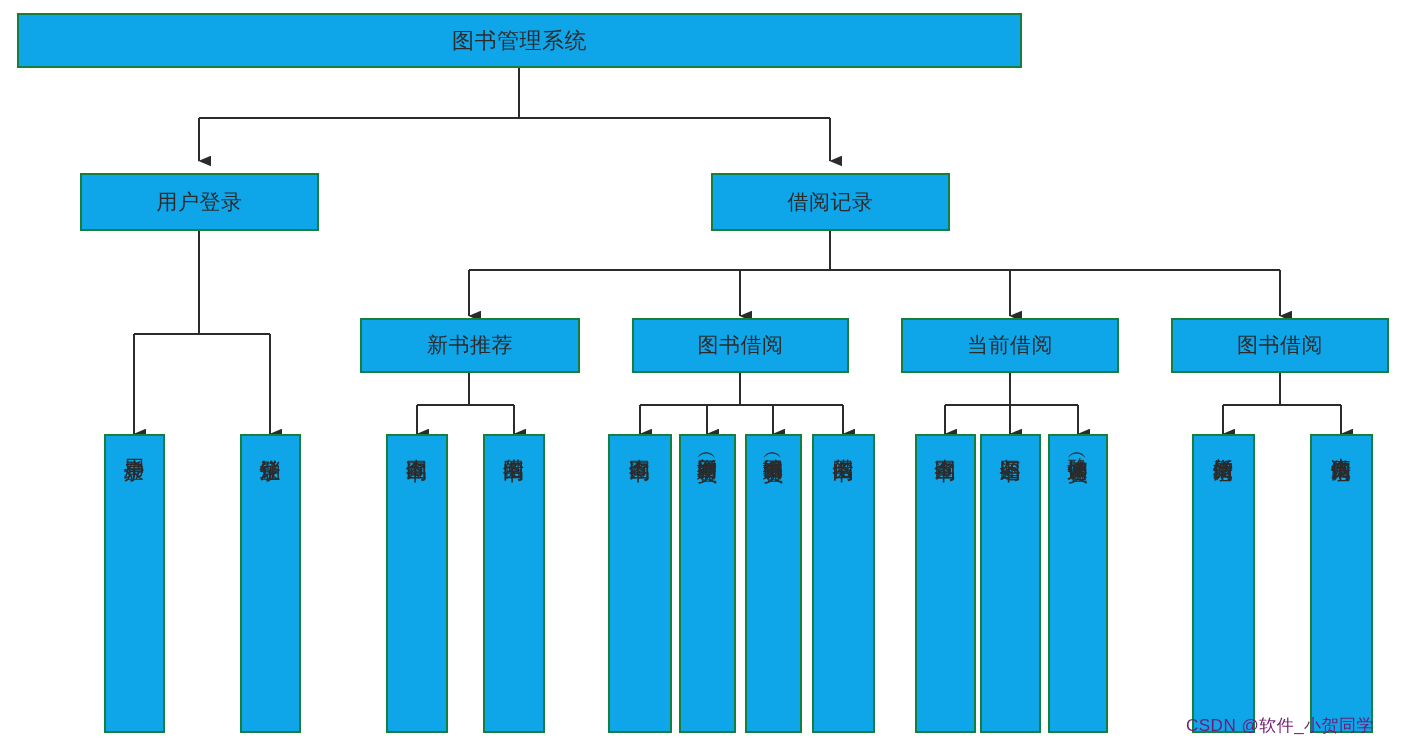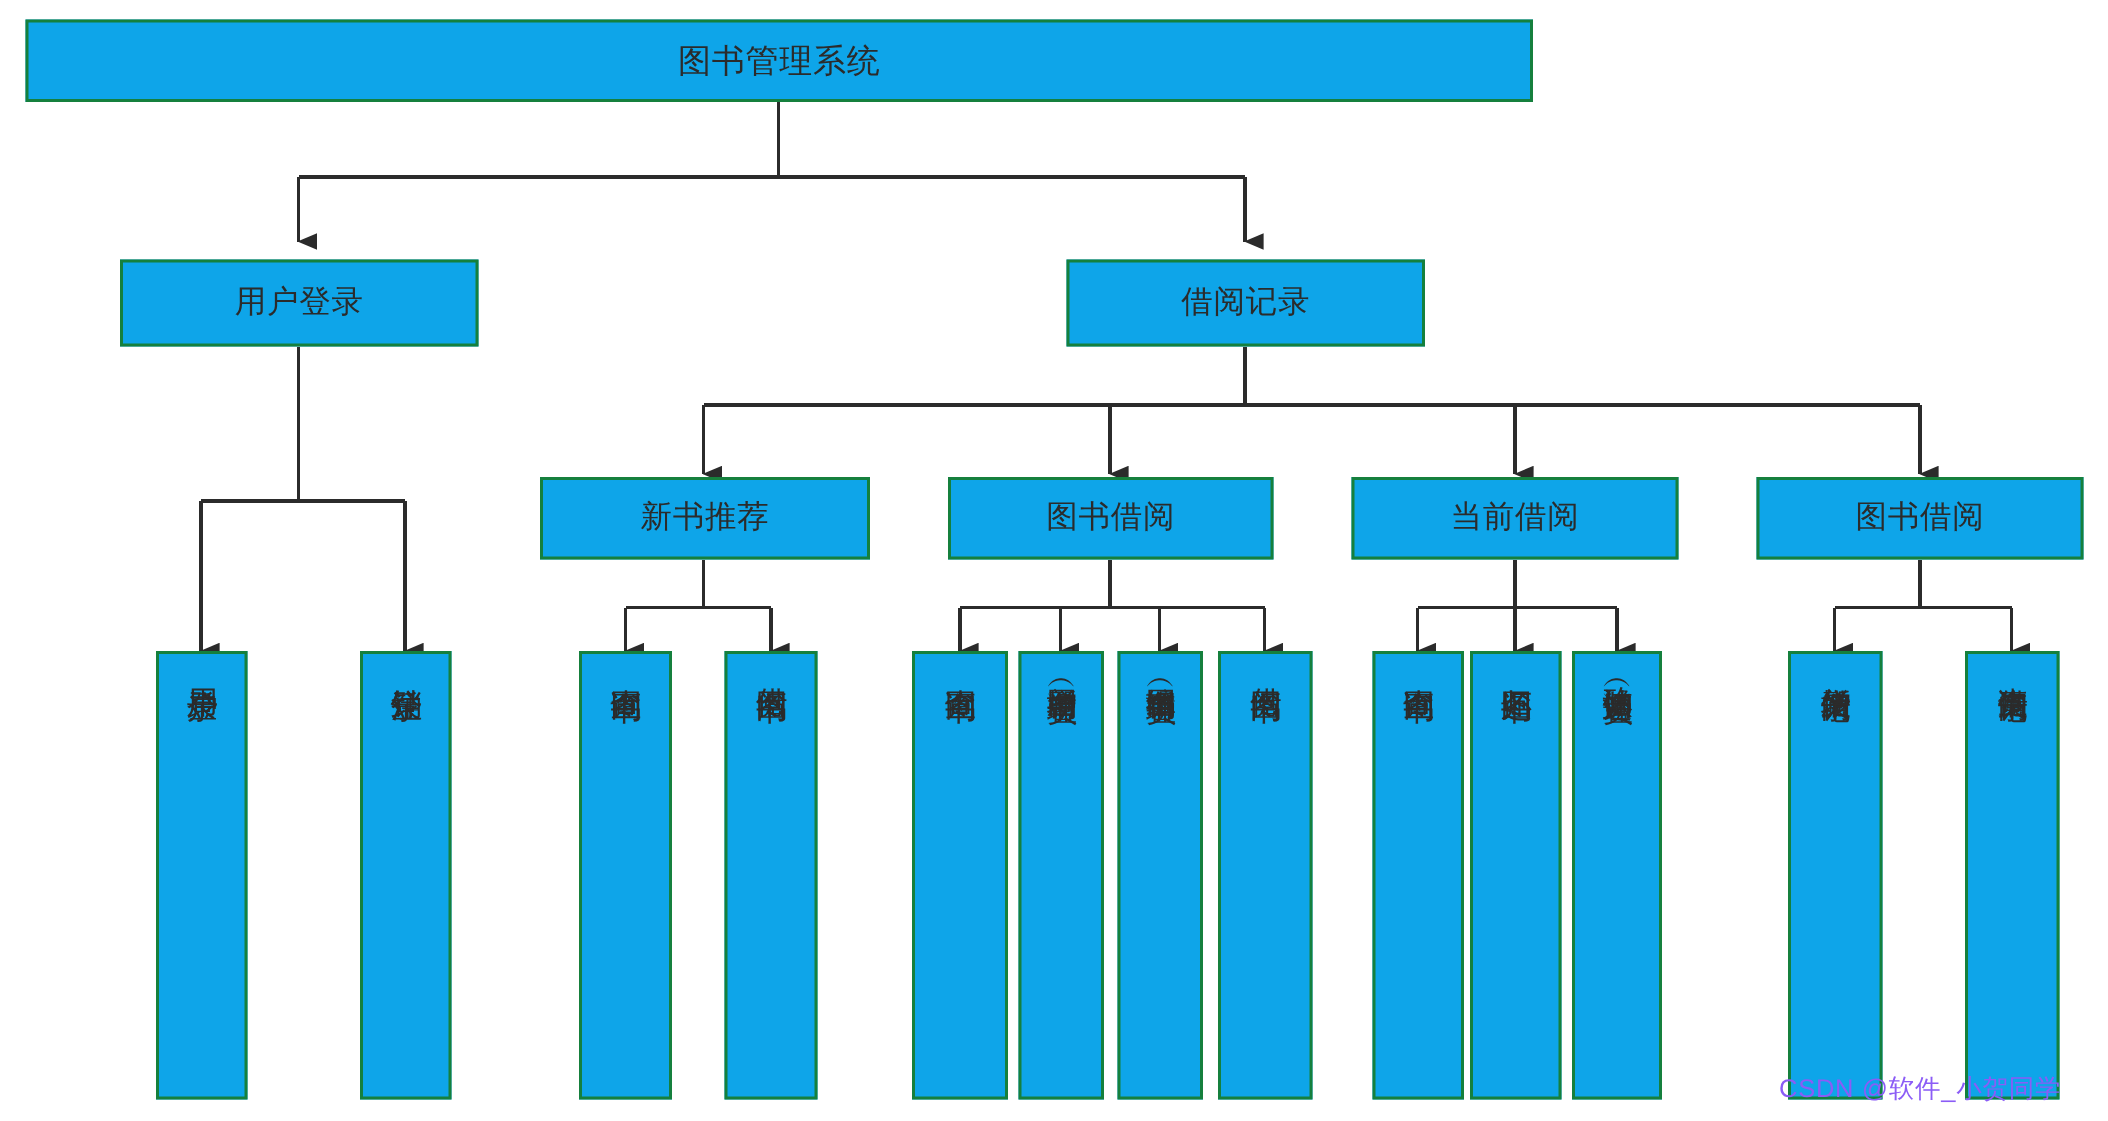--- a/index.html
+++ b/index.html
@@ -66,21 +66,21 @@
     max-height: 100%;
   }
   .node.v.tall .lbl {
     font-size: 20px;
   }
   .watermark {
     position: absolute;
     left: 1186px;
     top: 714px;
     font-size: 17px;
-    color: #8b5cf6;
+    color: #701a75;
     white-space: nowrap;
     z-index: 5;
     letter-spacing: 0.5px;
   }
 </style>
 </head>
 <body>
 
 <div id="canvas">
 

